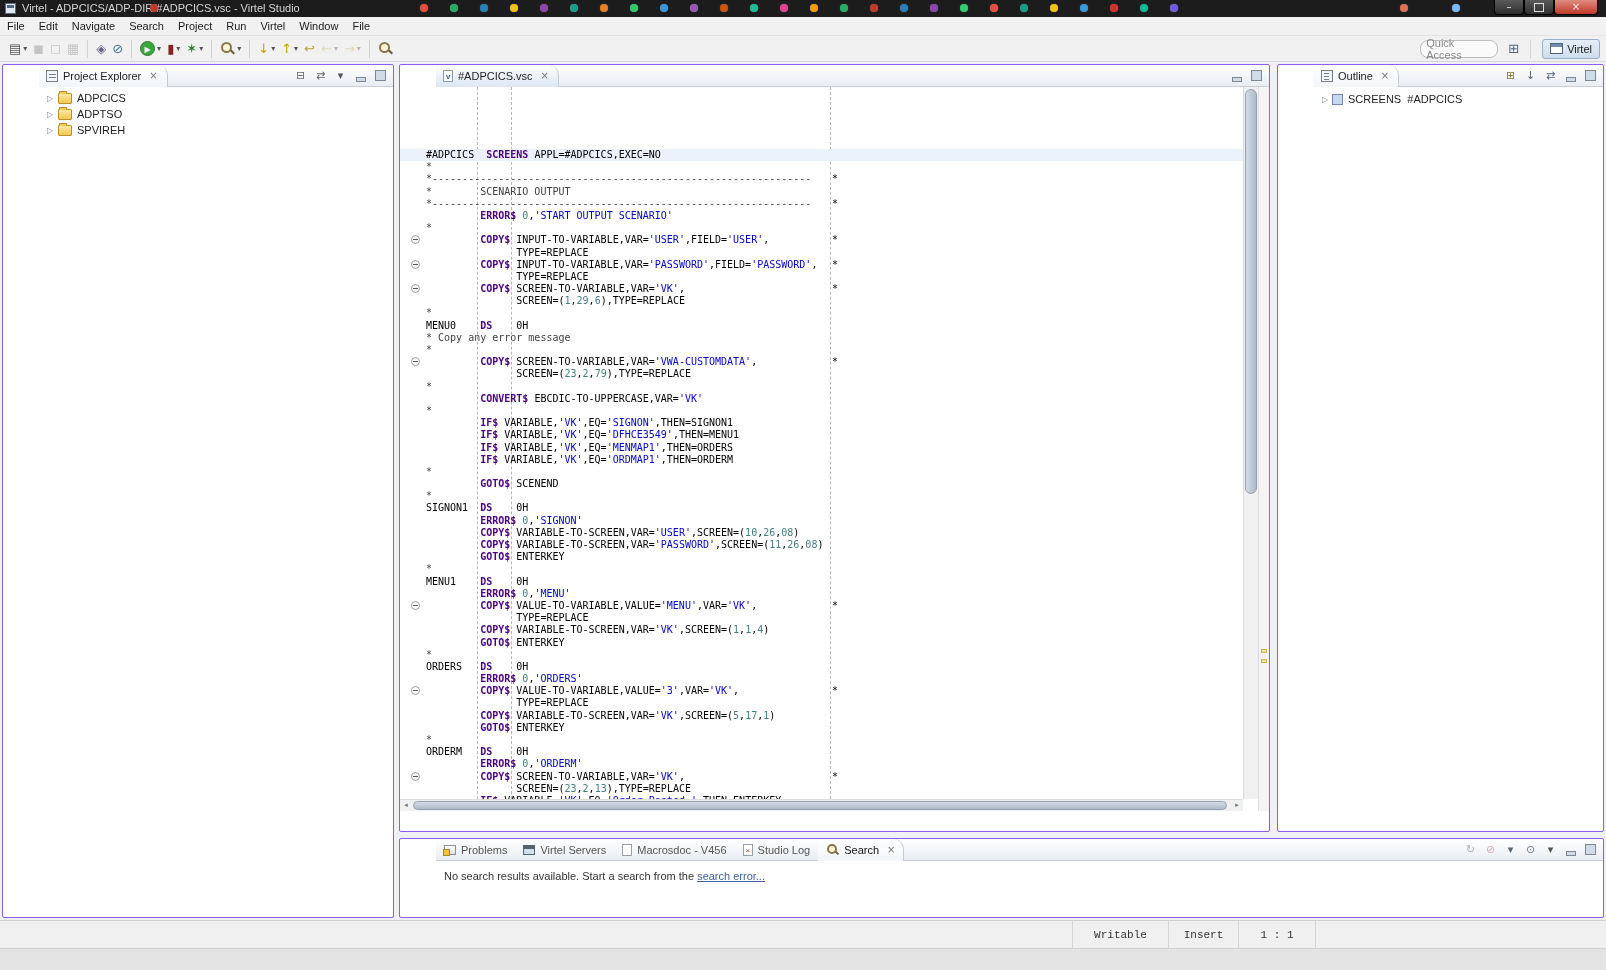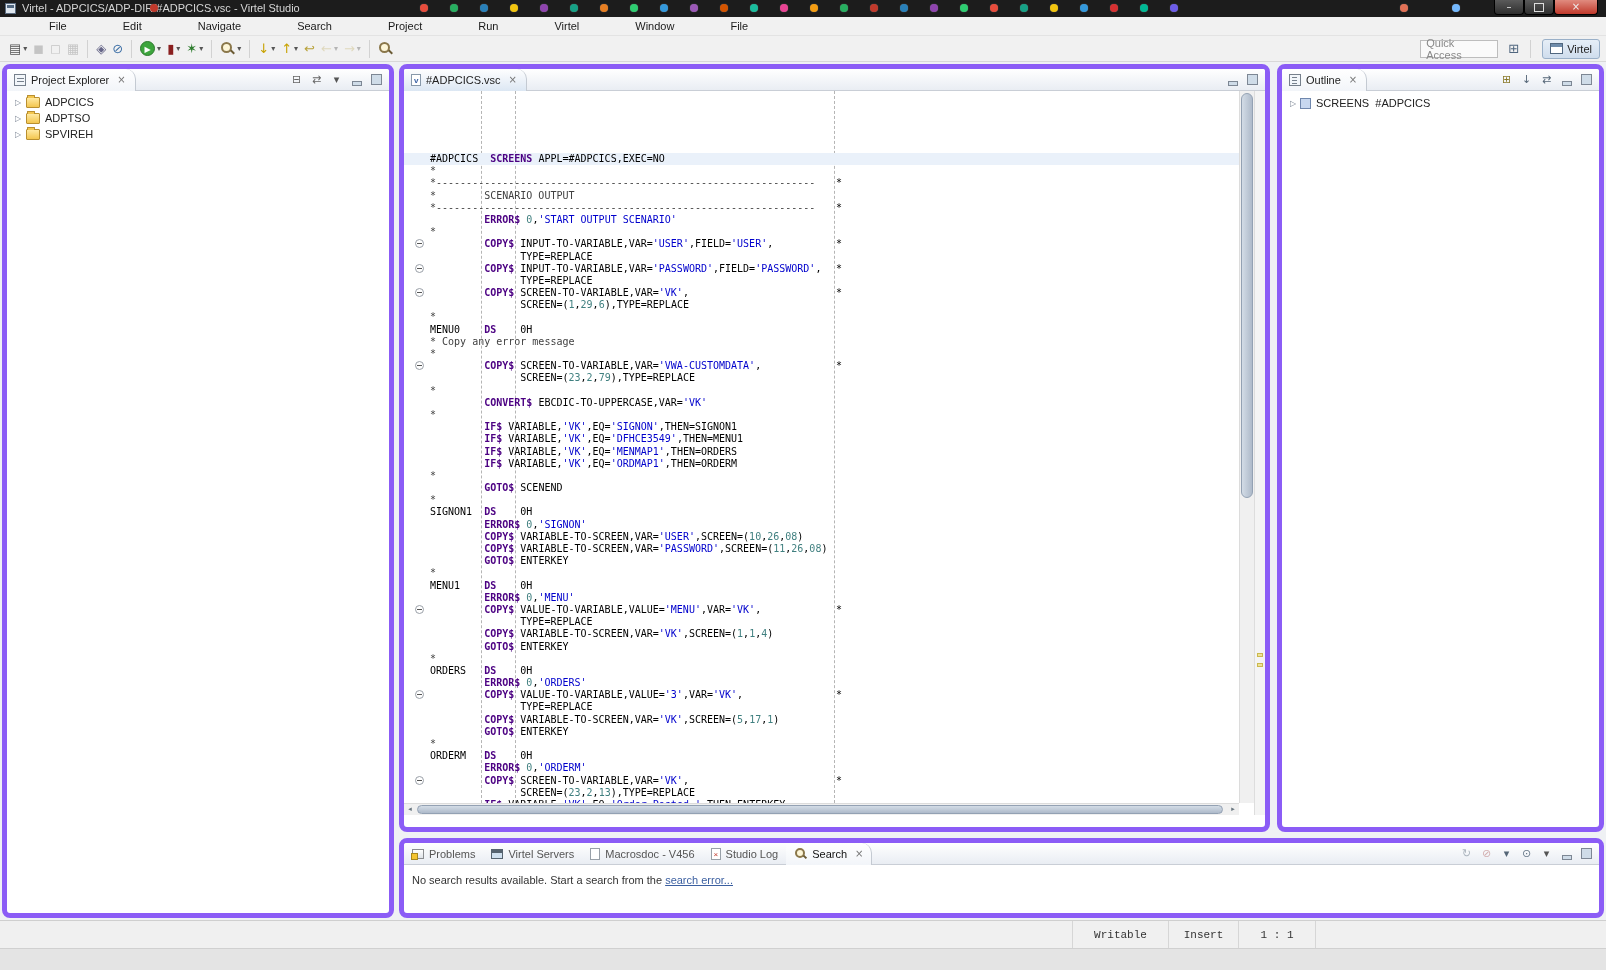--- a/index.html
+++ b/index.html
@@ -21,51 +21,51 @@
   .wc-maximize { right:52px; width:30px; }
   .wc-close    { right:8px;  width:44px; background:linear-gradient(#e08b7f,#c0392b); }
   .wc-minimize::after { content:"–"; }
   .wc-close::after { content:"×"; }
   .wc-maximize::after { content:""; display:inline-block; width:8px; height:7px;
                         border:1px solid #ddd; margin-top:3px; }
 
   
   #menubar { position:absolute; left:0; top:17px; width:1606px; height:19px; background:#f1f1f1;
              display:flex; align-items:center; border-bottom:1px solid #e3e3e3; }
-  .menu-item { font-size:11px; color:#1a1a1a; padding:0 7px; height:100%; line-height:19px; cursor:default;margin-left:42px; }
+  .menu-item { font-size:11px; color:#1a1a1a; padding:0 7px; height:100%; line-height:19px; cursor:default; }
 
   
   #toolbar { position:absolute; left:0; top:36px; width:1606px; height:26px; background:#f1f1f1;
              border-bottom:1px solid #d8d8d8; display:flex; align-items:center; padding:0 6px; }
   #toolbar-icons { display:flex; align-items:center; height:100%; }
   .tb-btn { height:22px; display:flex; align-items:center; padding:0 3px; border-radius:3px; cursor:pointer; }
   .tb-btn.disabled { opacity:.38; }
   .tb-glyph { font-size:13px; line-height:16px; }
   .tb-glyph.round { width:15px; height:15px; border-radius:50%; font-size:8px; line-height:15px;
                     text-align:center; border:1px solid #2d7a2d; }
   .tb-dd { font-size:8px; color:#555; margin-left:2px; }
   .tb-sep { width:1px; height:18px; background:#d2d2d2; margin:0 5px; }
   .magnifier { position:relative; width:15px; height:15px; display:inline-block; }
   .magnifier::before { content:""; position:absolute; left:1px; top:1px; width:7px; height:7px;
                        border:2px solid #8a774a; border-radius:50%; background:#fdf6d8; }
   .magnifier::after { content:""; position:absolute; left:10px; top:10px; width:5px; height:2px;
                       background:#6b5b35; transform:rotate(45deg); }
   #toolbar-spacer { flex:1; }
   .quick-access { width:78px; height:18px; border:1px solid #bdbdbd; background:#fafafa; color:#8a8a8a;
-                  font-size:11px; display:flex; align-items:center; padding:0 5px; border-radius:0; cursor:text; }
+                  font-size:11px; display:flex; align-items:center; padding:0 5px; border-radius:8px; cursor:text; }
   .persp-group { display:flex; align-items:center; gap:6px; margin-left:10px; }
   .open-persp { font-size:13px; color:#51677f; cursor:pointer; }
   .persp-btn { display:flex; align-items:center; gap:4px; height:20px; padding:0 7px;
                background:linear-gradient(#e6eef7,#cfdded); border:1px solid #9ab0c8;
                border-radius:3px; font-size:11px; color:#222; cursor:pointer; }
   .persp-icon { width:13px; height:11px; border:1px solid #51677f; background:#fff; position:relative; }
   .persp-icon::before { content:""; position:absolute; left:0; top:0; right:0; height:3px; background:#6f8cab; }
 
   
-  .view { position:absolute; background:#fff; border:5px solid #8b5cf6; border-radius:8px; }
+  .view { position:absolute; background:#fff; border:1px solid #8b5cf6; border-radius:2px;padding-left:36px; }
   .view-header { height:22px; background:linear-gradient(#ffffff,#e9edf3); border-bottom:1px solid #c9ced6;
                  display:flex; align-items:center; border-radius:2px 2px 0 0; }
   .vtab-sel { display:flex; align-items:center; gap:5px; height:22px; padding:0 9px 0 7px;
               background:linear-gradient(#ffffff,#f2f5f9); border-right:1px solid #c4cad2;
               border-radius:2px 10px 0 0; font-size:11px; color:#222; cursor:pointer; }
   .tab-close { font-size:10px; color:#777; margin-left:3px; cursor:pointer; }
   .hdr-icons { margin-left:auto; display:flex; align-items:center; gap:5px; padding-right:5px; }
   .hicon { width:15px; height:15px; font-size:11px; line-height:15px; text-align:center;
            position:relative; cursor:pointer; }
   .micon-min::after { content:""; position:absolute; left:3px; top:9px; width:8px; height:3px;

